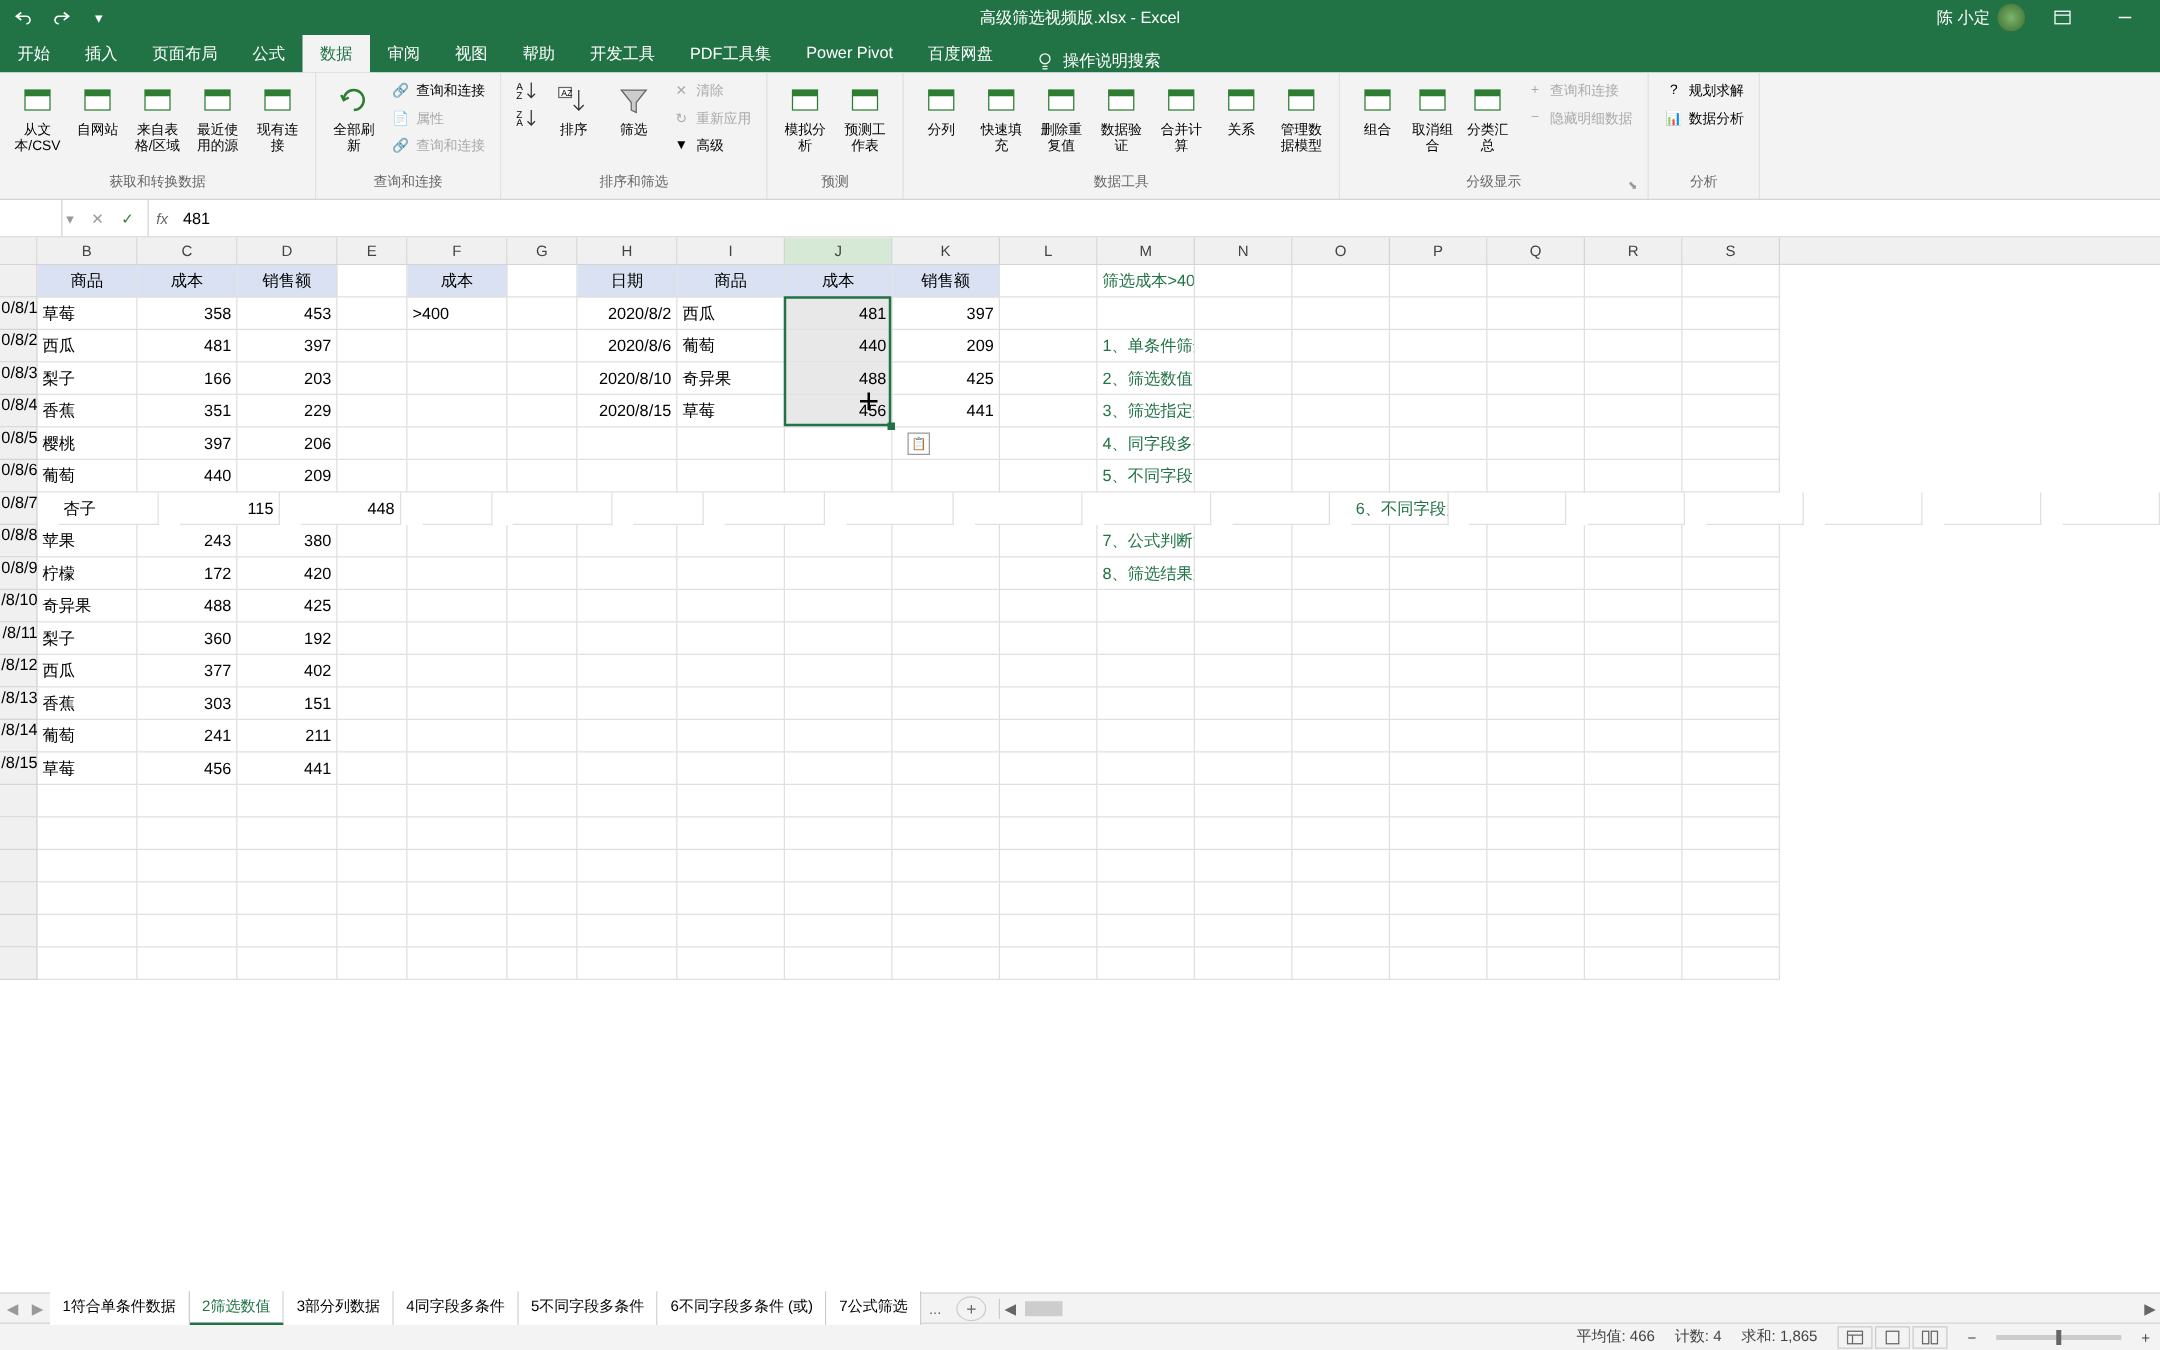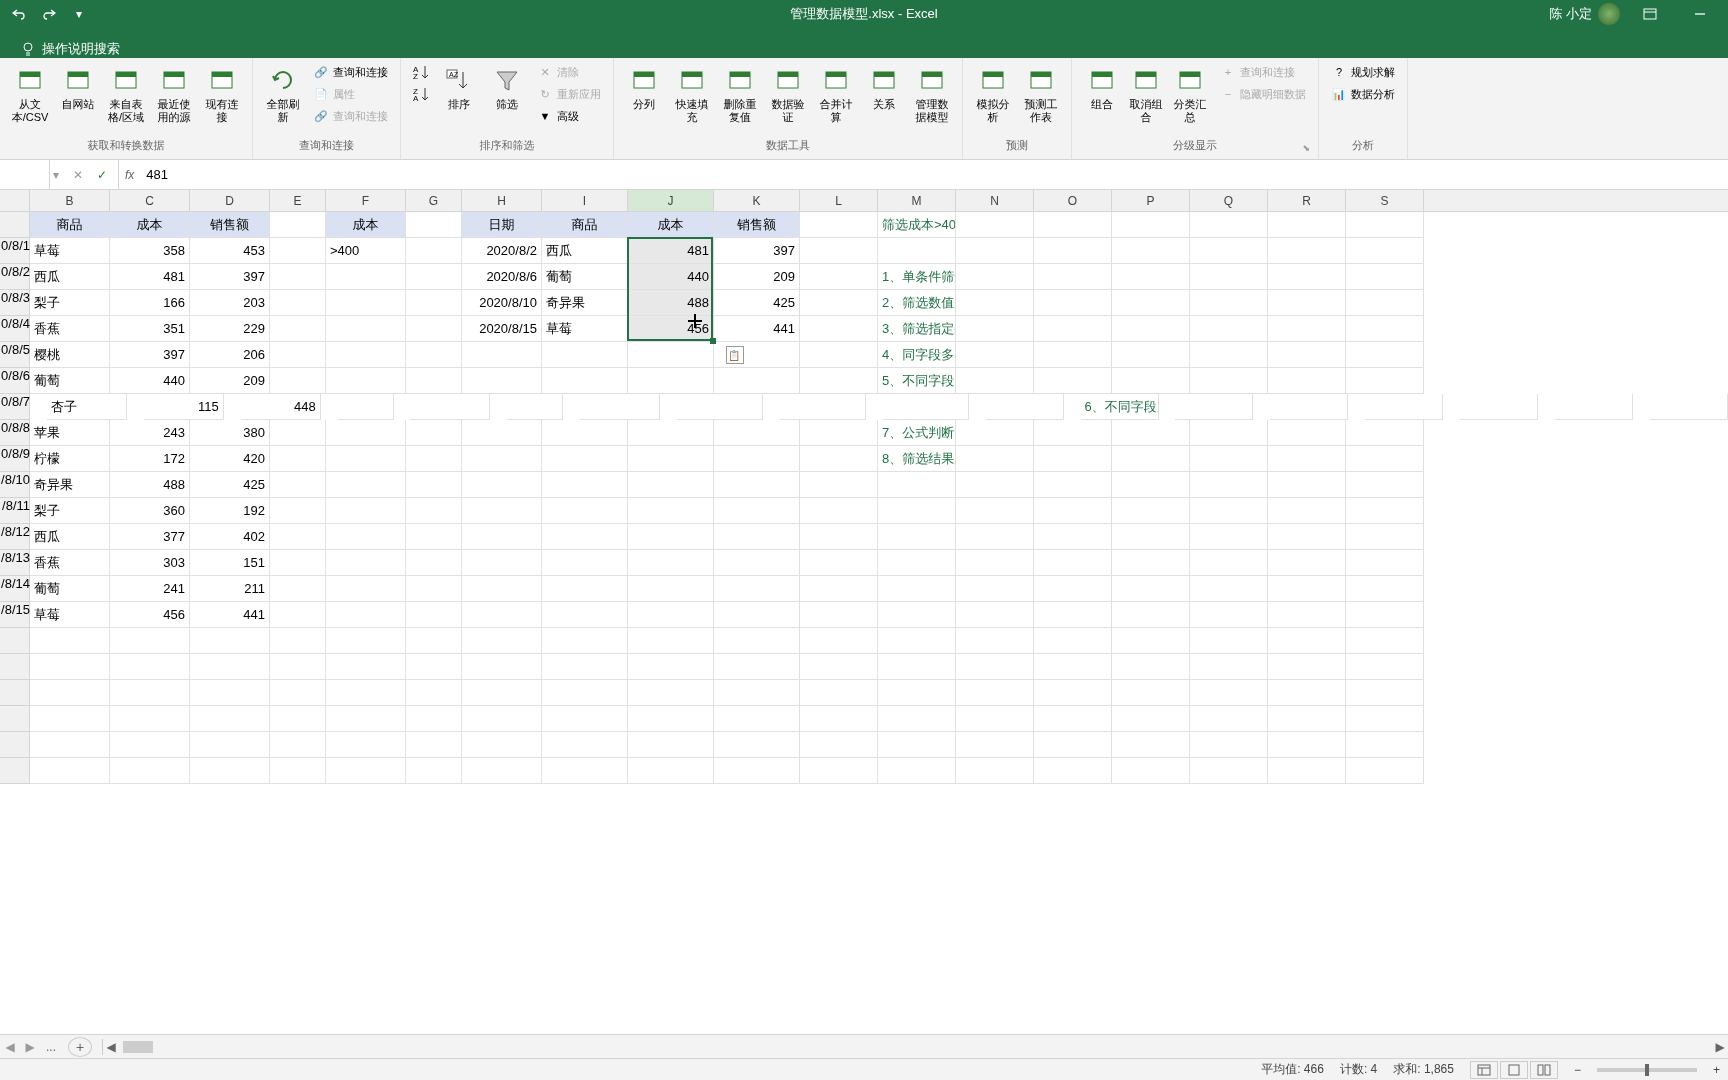--- a/index.html
+++ b/index.html
@@ -96,41 +96,55 @@
           <path d="M5 3 L1 6 L5 9 M1 6 H9 A3 3 0 0 1 9 12" stroke="#fff" fill="none" stroke-width="1.3"></path>
         </svg>
       </div>
     <div class="qat-btn">
         <svg width="14" height="14" viewBox="0 0 14 14">
           <path d="M9 3 L13 6 L9 9 M13 6 H5 A3 3 0 0 0 5 12" stroke="#fff" fill="none" stroke-width="1.3"></path>
         </svg>
       </div>
     <div class="qat-btn">▾</div>
   </div>
-  <div class="title-center">管理数据模型.xlsx - Excel</div>
+  <div class="title-center">高级筛选视频版.xlsx - Excel</div>
   <div class="right">
     <div class="user">
       <span>陈 小定</span>
       <span class="avatar"></span>
     </div>
     <div class="win-btn">
         <svg width="14" height="14" viewBox="0 0 14 14">
           <rect x="1" y="2" width="12" height="10" stroke="#fff" fill="none"></rect>
           <line x1="1" y1="5" x2="13" y2="5" stroke="#fff"></line>
         </svg>
       </div>
     <div class="win-btn">
         <svg width="12" height="12">
           <line x1="1" y1="6" x2="11" y2="6" stroke="#fff" stroke-width="1.3"></line>
         </svg>
       </div>
   </div>
 </div>
 
 <div class="ribbon-tabs">
+  <div id="tabs-container" style="display: flex;">
+      <div class="tab">开始</div>
+      <div class="tab">插入</div>
+      <div class="tab">页面布局</div>
+      <div class="tab">公式</div>
+      <div class="tab active">数据</div>
+      <div class="tab">审阅</div>
+      <div class="tab">视图</div>
+      <div class="tab">帮助</div>
+      <div class="tab">开发工具</div>
+      <div class="tab">PDF工具集</div>
+      <div class="tab">Power Pivot</div>
+      <div class="tab">百度网盘</div>
+    </div>
   <div class="tell-me">
     <span class="bulb">
         <svg width="16" height="16" viewBox="0 0 16 16">
           <circle cx="8" cy="6" r="4" stroke="#fff" fill="none"></circle>
           <line x1="6" y1="12" x2="10" y2="12" stroke="#fff"></line>
           <line x1="6" y1="14" x2="10" y2="14" stroke="#fff"></line>
         </svg>
       </span>
     <span>操作说明搜索</span>
   </div>
@@ -266,20 +280,43 @@
           </div>
         <div class="small-btn">
             <span class="sicon">▼</span>
             <span>高级</span>
           </div>
       </div>
     </div>
     <div class="group-label">排序和筛选</div>
   </div>
   <div class="group">
+    <div class="group-content" id="g5-content">
+        <div class="big-btn">
+          <div class="icon">
+            <svg width="28" height="28">
+              <rect x="4" y="6" width="20" height="16" stroke="#2e7d32" fill="#fff"></rect>
+              <rect x="4" y="6" width="20" height="5" fill="#2e7d32"></rect>
+            </svg>
+          </div>
+          <div class="lbl">模拟分析</div>
+        </div>
+        <div class="big-btn">
+          <div class="icon">
+            <svg width="28" height="28">
+              <rect x="4" y="6" width="20" height="16" stroke="#2e7d32" fill="#fff"></rect>
+              <rect x="4" y="6" width="20" height="5" fill="#2e7d32"></rect>
+            </svg>
+          </div>
+          <div class="lbl">预测工作表</div>
+        </div>
+      </div>
+    <div class="group-label">预测</div>
+  </div>
+  <div class="group">
     <div class="group-content" id="g4-content">
         <div class="big-btn">
           <div class="icon">
             <svg width="28" height="28">
               <rect x="4" y="6" width="20" height="16" stroke="#2e7d32" fill="#fff"></rect>
               <rect x="4" y="6" width="20" height="5" fill="#2e7d32"></rect>
             </svg>
           </div>
           <div class="lbl">分列</div>
         </div>
@@ -332,43 +369,20 @@
           <div class="icon">
             <svg width="28" height="28">
               <rect x="4" y="6" width="20" height="16" stroke="#2e7d32" fill="#fff"></rect>
               <rect x="4" y="6" width="20" height="5" fill="#2e7d32"></rect>
             </svg>
           </div>
           <div class="lbl">管理数据模型</div>
         </div>
       </div>
     <div class="group-label">数据工具</div>
-  </div>
-  <div class="group">
-    <div class="group-content" id="g5-content">
-        <div class="big-btn">
-          <div class="icon">
-            <svg width="28" height="28">
-              <rect x="4" y="6" width="20" height="16" stroke="#2e7d32" fill="#fff"></rect>
-              <rect x="4" y="6" width="20" height="5" fill="#2e7d32"></rect>
-            </svg>
-          </div>
-          <div class="lbl">模拟分析</div>
-        </div>
-        <div class="big-btn">
-          <div class="icon">
-            <svg width="28" height="28">
-              <rect x="4" y="6" width="20" height="16" stroke="#2e7d32" fill="#fff"></rect>
-              <rect x="4" y="6" width="20" height="5" fill="#2e7d32"></rect>
-            </svg>
-          </div>
-          <div class="lbl">预测工作表</div>
-        </div>
-      </div>
-    <div class="group-label">预测</div>
   </div>
   <div class="group">
     <div class="group-content">
       <div id="g6-btns" style="display:flex">
           <div class="big-btn">
             <div class="icon">
               <svg width="28" height="28">
                 <rect x="4" y="6" width="20" height="16" stroke="#2e7d32" fill="#fff"></rect>
                 <rect x="4" y="6" width="20" height="5" fill="#2e7d32"></rect>
               </svg>
@@ -942,20 +956,29 @@
     <div style="position: absolute; left: -8px; top: 308px; width: 38px; text-align: right; font-size: 13px; pointer-events: none; overflow: hidden;">/8/11</div>
     <div style="position: absolute; left: -8px; top: 334px; width: 38px; text-align: right; font-size: 13px; pointer-events: none; overflow: hidden;">/8/12</div>
     <div style="position: absolute; left: -8px; top: 360px; width: 38px; text-align: right; font-size: 13px; pointer-events: none; overflow: hidden;">/8/13</div>
     <div style="position: absolute; left: -8px; top: 386px; width: 38px; text-align: right; font-size: 13px; pointer-events: none; overflow: hidden;">/8/14</div>
     <div style="position: absolute; left: -8px; top: 412px; width: 38px; text-align: right; font-size: 13px; pointer-events: none; overflow: hidden;">/8/15</div>
   </div>
 
 <div class="sheet-tabs">
   <div class="nav-btn">◀</div>
   <div class="nav-btn">▶</div>
+  <div id="sheets-container" style="display:flex">
+      <div class="sheet-tab">1符合单条件数据</div>
+      <div class="sheet-tab active">2筛选数值</div>
+      <div class="sheet-tab">3部分列数据</div>
+      <div class="sheet-tab">4同字段多条件</div>
+      <div class="sheet-tab">5不同字段多条件</div>
+      <div class="sheet-tab">6不同字段多条件 (或)</div>
+      <div class="sheet-tab">7公式筛选</div>
+    </div>
   <span style="padding:0 6px;color:#666">...</span>
   <div class="add-sheet">+</div>
   <div class="hscroll">
     <div class="hscroll-arrow" style="left:0">◀</div>
     <div class="hscroll-thumb" style="left:20px"></div>
     <div class="hscroll-arrow" style="right:0">▶</div>
   </div>
 </div>
 
 <div class="status-bar">

